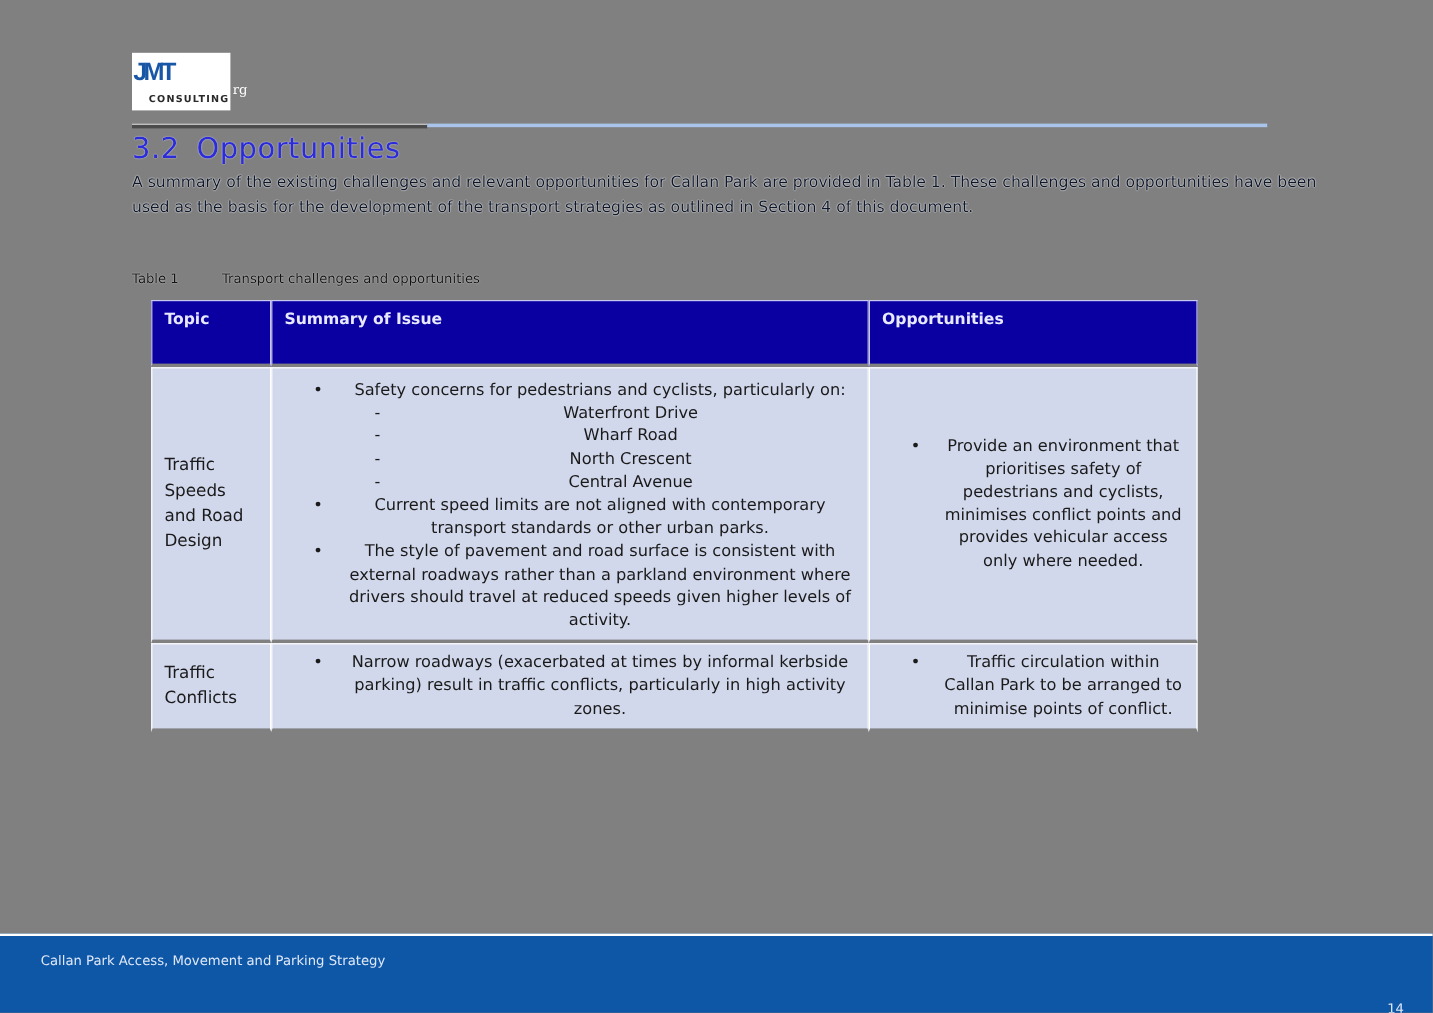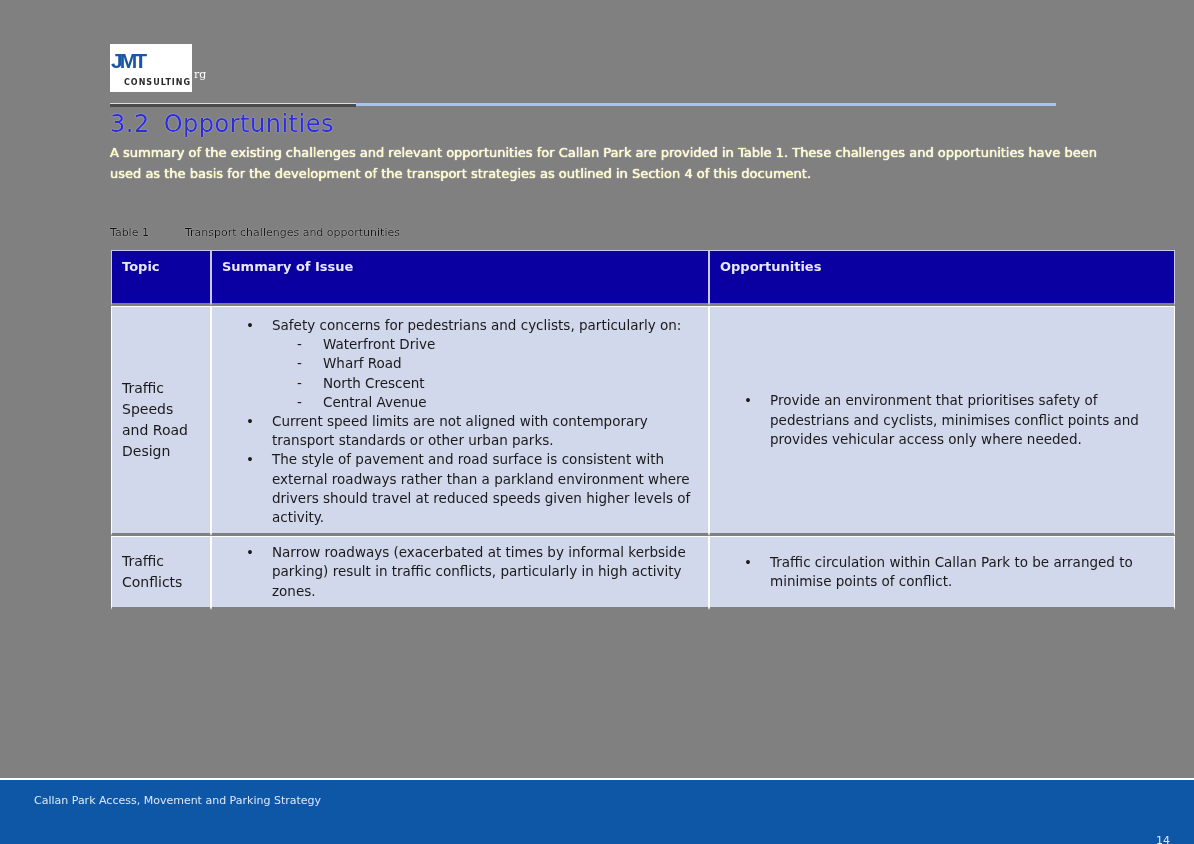--- a/index.html
+++ b/index.html
@@ -10,31 +10,31 @@
                font-size:21px; letter-spacing:-3px; color:#1a56a6; line-height:34px; }
   .logo-sub { position:absolute; left:14px; top:34px; font-size:8px; font-weight:bold; letter-spacing:1px;
               color:#2a2a2a; font-family:"DejaVu Sans", sans-serif; }
   .logo-sup { position:absolute; left:194px; top:57px; font-size:11px; color:#fff; font-family:"DejaVu Serif", serif;margin-top:11px; }
   .rule-dark { position:absolute; left:110px; top:103px; width:246px; height:3px; background:#4b4b4b;
                border-top:1px solid #ddd; }
   .rule-light { position:absolute; left:356px; top:103px; width:700px; height:3px; background:#a9c4ea; }
   .sec-title { position:absolute; left:110px; top:110px; font-size:24px; color:#2b2bd8; letter-spacing:0.5px;
                text-shadow:0 0 1px #fff; }
   .sec-title .num { margin-right:14px; }
-  .intro { position:absolute; left:110px; top:142px; width:990px; font-size:13px; line-height:21px; color:#fef9c3;
+  .intro { position:absolute; left:110px; top:142px; width:990px; font-size:13px; line-height:21px; color:#0f172a;
            text-shadow:0 0 1px #fff, 0 0 1px #fff; }
   .caption { position:absolute; left:110px; top:226px; font-size:11px; color:#111; text-shadow:0 0 1px #fff; }
   .caption .lbl { margin-right:36px; }
-  table.tbl { position:absolute; left:111px; top:250px; width:1064px; border-collapse:separate; border-spacing:0;
+  table.tbl { position:absolute; left:126px; top:250px; width:872px; border-collapse:separate; border-spacing:0;
               font-family:"DejaVu Sans", sans-serif; font-size:13.5px; color:#1a1a1a; }
   .tbl th { background:#0a00a2; color:#e8e8ff; text-align:left; font-weight:bold; font-size:13px;
             vertical-align:top; padding:8px 10px; height:36px; border:1px solid #c8c8f0; border-bottom:3px solid #808080; }
   .tbl td { background:#d2d8ec; vertical-align:middle; padding:6px 10px; border:1px solid #fff; border-bottom:3px solid #808080; }
   .tbl td.topic { font-weight:normal; font-size:14px; line-height:21px; width:78px; }
-  .tbl ul { margin:0; padding:0 0 0 50px; list-style:none; }
+  .tbl ul { margin:0; padding:0 0 0 50px; list-style:none;text-align:center; }
   .tbl li { position:relative; line-height:19.2px; }
   .tbl li::before { content:"•"; position:absolute; left:-26px; }
   .tbl ul.sub { padding-left:51px; }
   .tbl ul.sub li::before { content:"-"; left:-26px; }
   .footer { position:absolute; left:0; top:778px; width:1194px; height:66px; background:#0e57a7; border-top:2px solid #fff; }
   .footer-title { position:absolute; left:34px; top:14px; font-size:11px; color:#dfe8f8; }
   .footer-page { position:absolute; left:1156px; top:14px; font-size:11px; color:#dfe8f8;margin-top:40px; }
 </style>
 </head>
 <body>

